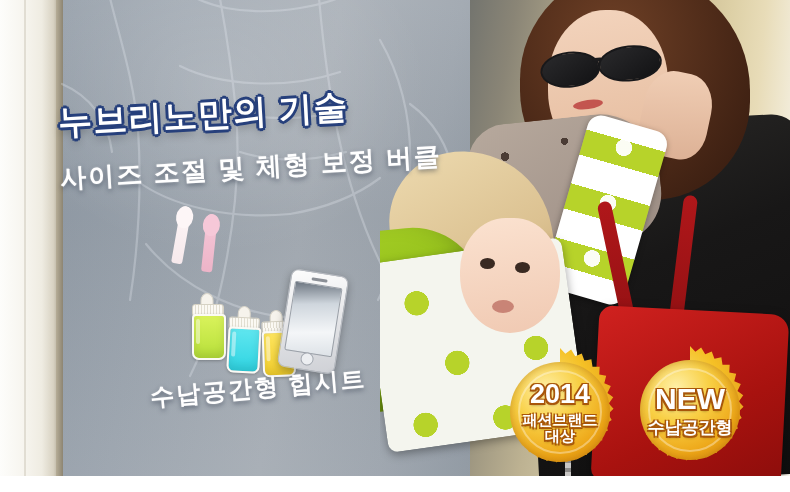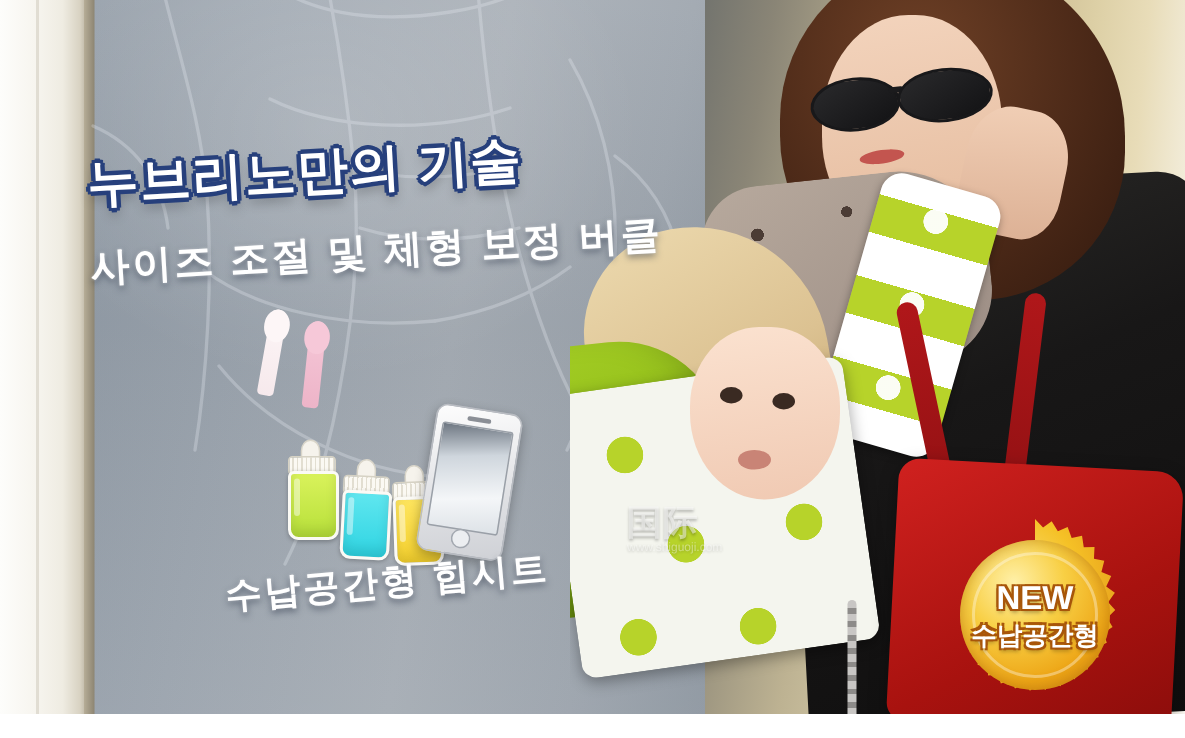--- a/index.html
+++ b/index.html
@@ -326,21 +326,21 @@
     position:absolute;inset:0;display:flex;flex-direction:column;
     align-items:center;justify-content:center;text-align:center;
     color:#ffffff;font-weight:bold;line-height:1.06;
     text-shadow:-1.5px -1.5px 0 #a8560a,1.5px -1.5px 0 #a8560a,-1.5px 1.5px 0 #a8560a,1.5px 1.5px 0 #a8560a,0 2px 3px rgba(0,0,0,.4);
   }
   .seal .l1{font-size:27px;letter-spacing:0px;}
   .seal .l2{font-size:15px;margin-top:3px;}
   .seal .l3{font-size:15px;}
   #seal-award{left:496px;top:348px;}
   #seal-new{left:626px;top:346px;}
-  #seal-new .l1{font-size:22px;}
+  #seal-new .l1{font-size:30px;}
   #seal-new .l2{font-size:17px;margin-top:4px;}
 </style>
 </head>
 <body>
 
 <div id="banner">
 
   <div id="photo">
 
     <div class="wall-mid"></div>
@@ -416,29 +416,35 @@
       <div class="collar"></div>
       <div class="body"></div>
     </div>
 
     <div class="phone">
       <div class="speaker"></div>
       <div class="screen"></div>
       <div class="home"></div>
     </div>
 
-    <div class="watermark">
-      <span>国际</span>
-      <div class="wm-sub">www.shiguoji.com</div>
-    </div>
 
     <div class="headline">누브리노만의 기술</div>
     <div class="subhead">사이즈 조절 및 체형 보정 버클</div>
     <div class="tagline">수납공간형 힙시트</div>
 
+    <div class="seal" id="seal-award">
+      <div class="star"></div>
+      <div class="inner"></div>
+      <div class="ring"></div>
+      <div class="txt">
+        <div class="l1">2014</div>
+        <div class="l2">패션브랜드</div>
+        <div class="l3">대상</div>
+      </div>
+    </div>
 
     <div class="seal" id="seal-new">
       <div class="star"></div>
       <div class="inner"></div>
       <div class="ring"></div>
       <div class="txt">
         <div class="l1">NEW</div>
         <div class="l2">수납공간형</div>
       </div>
     </div>

